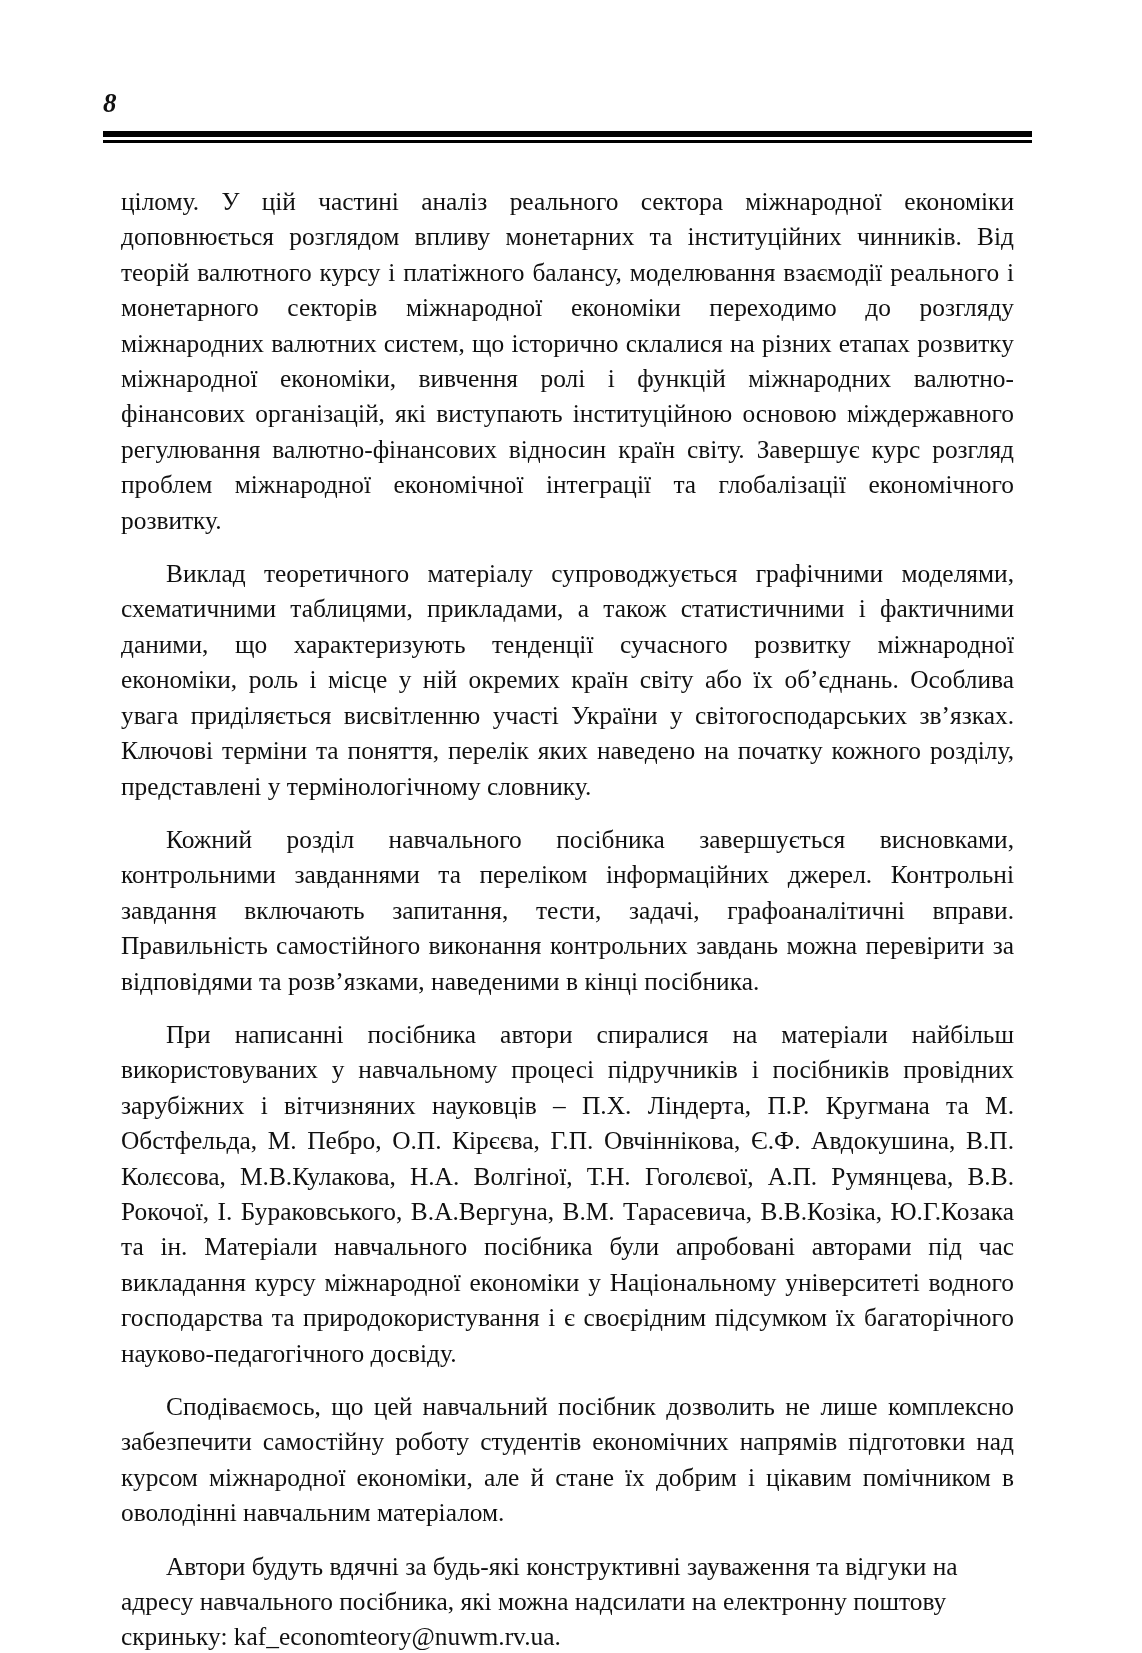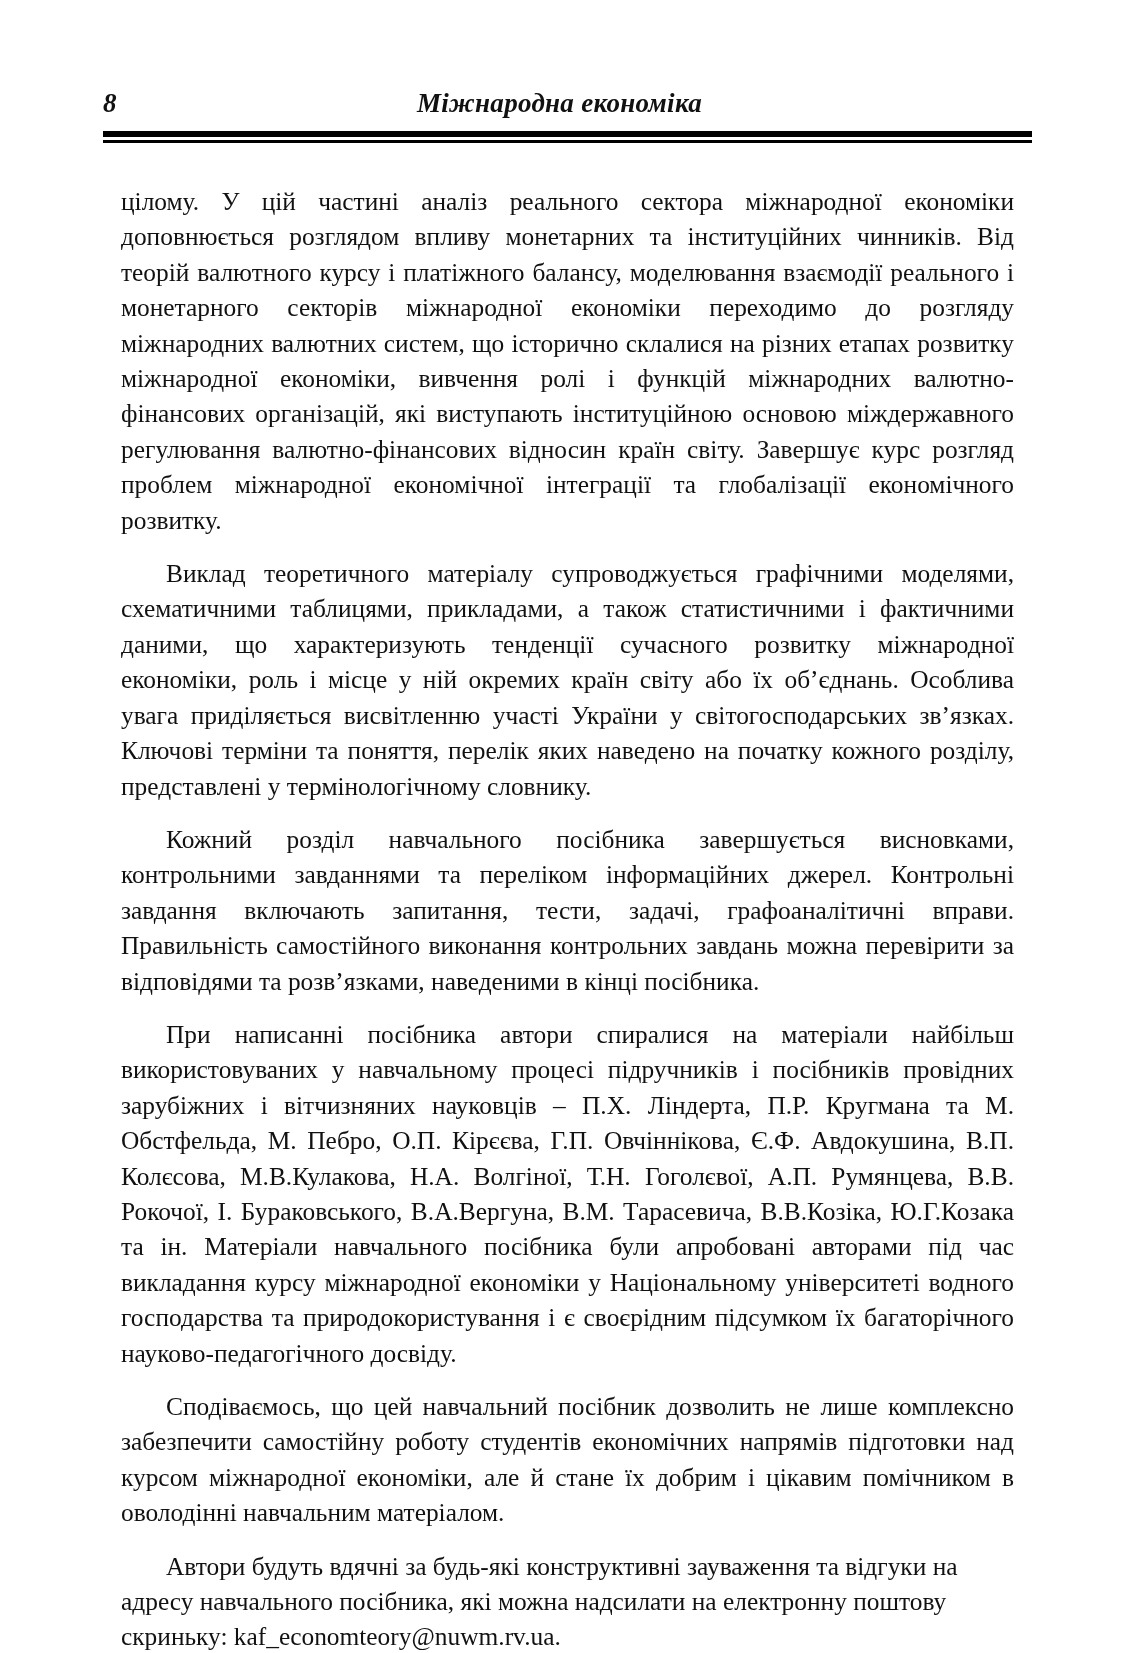--- a/index.html
+++ b/index.html
@@ -96,21 +96,20 @@
     text-align: left;
   }
 </style>
 </head>
 <body>
 
 <div class="page">
 
   <div class="running-head">
     <div class="folio">8</div>
-    <div class="head-title">Міжнародна економіка</div>
   </div>
 
   <div class="rule-wrap">
     <div class="rule-thick"></div>
     <div class="rule-gap"></div>
     <div class="rule-thin"></div>
   </div>
 
   <div class="body-text">
     <p class="no-indent">цілому. У цій частині аналіз реального сектора міжнародної економіки доповнюється розглядом впливу монетарних та інституційних чинників. Від теорій валютного курсу і платіжного балансу, моделювання взаємодії реального і монетарного секторів міжнародної економіки переходимо до розгляду міжнародних валютних систем, що історично склалися на різних етапах розвитку міжнародної економіки, вивчення ролі і функцій міжнародних валютно-фінансових організацій, які виступають інституційною основою міждержавного регулювання валютно-фінансових відносин країн світу. Завершує курс розгляд проблем міжнародної економічної інтеграції та глобалізації економічного розвитку.</p>

